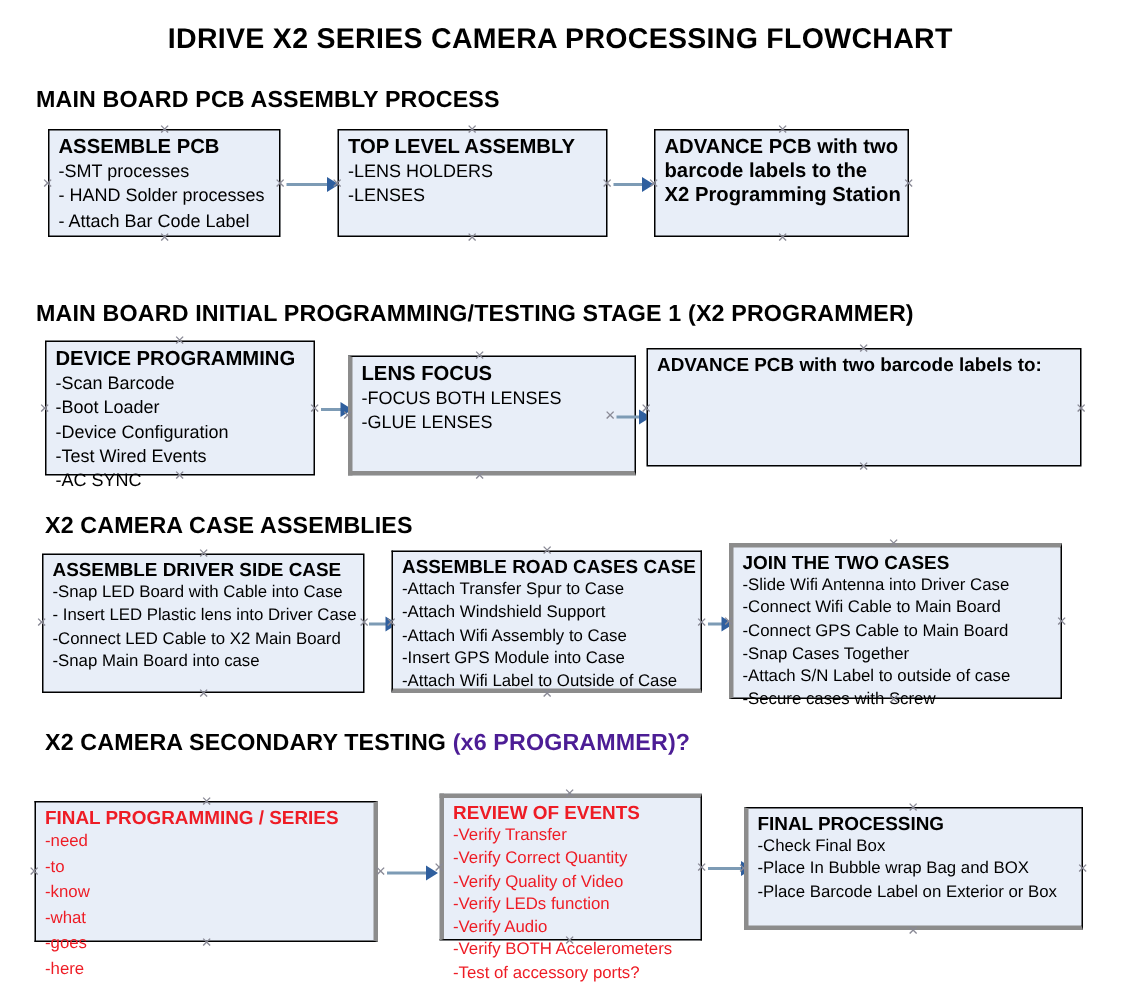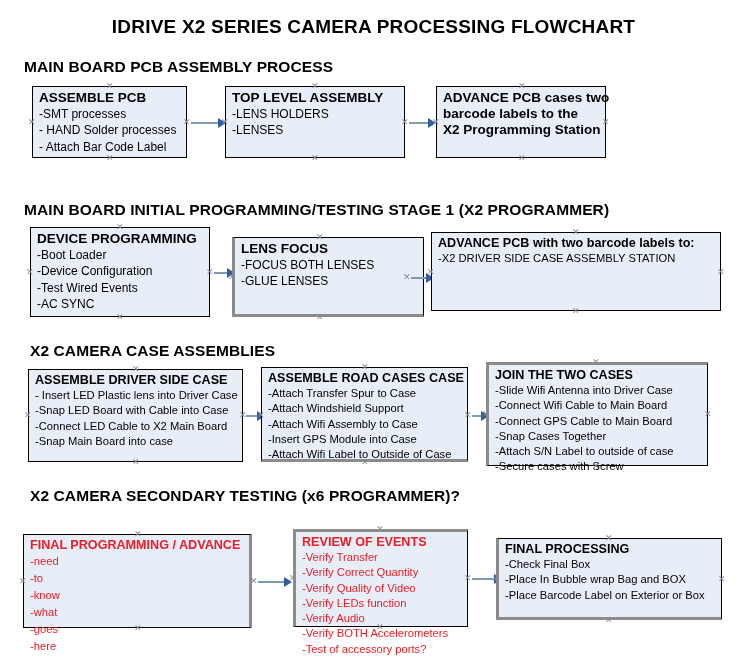--- a/index.html
+++ b/index.html
@@ -36,21 +36,21 @@
     white-space: nowrap;
   }
 
   .section-title {
     font-size: 15.5px;
     font-weight: bold;
     white-space: nowrap;
     letter-spacing: 0.1px;
   }
   .section-title .red-note {
-    color: #000000;
+    color: #4c1d95;
   }
 
   
   .pbox {
     box-sizing: border-box;
     background: #e8eef8;
     border: 1px solid #000000;
     padding: 3px 5px 0 6px;
     overflow: visible;
   }
@@ -138,35 +138,36 @@
   <div class="abs handle" style="left:311px; top:154px;">✕</div>
   <div class="abs handle" style="left:221px; top:118px;">✕</div>
   <div class="abs handle" style="left:401px; top:118px;">✕</div>
 
   <div class="abs">
     <div class="abs arrow-line" style="left:409px; top:122px; width:21px;"></div>
     <div class="abs arrow-head" style="left:428px; top:118px;"></div>
   </div>
 
   <div class="abs pbox lh-mid" style="left:436px; top:86px; width:170px; height:72px;">
-    <div class="hdr">ADVANCE PCB cases two</div>
+    <div class="hdr">ADVANCE PCB with two</div>
     <div class="hdr">barcode labels to the</div>
     <div class="hdr"> X2 Programming Station</div>
   </div>
   <div class="abs handle" style="left:518px; top:82px;">✕</div>
   <div class="abs handle" style="left:518px; top:154px;">✕</div>
   <div class="abs handle" style="left:432px; top:118px;">✕</div>
   <div class="abs handle" style="left:602px; top:118px;">✕</div>
 
   <div class="abs section-title" style="left:24px; top:201px;">
     <span>MAIN BOARD INITIAL PROGRAMMING/TESTING STAGE 1 (X2 PROGRAMMER)</span>
   </div>
 
   <div class="abs pbox lh-mid" style="left:30px; top:227px; width:180px; height:90px;">
     <div class="hdr">DEVICE PROGRAMMING</div>
+    <div class="ln">-Scan Barcode</div>
     <div class="ln">-Boot Loader</div>
     <div class="ln">-Device Configuration</div>
     <div class="ln">-Test Wired Events</div>
     <div class="ln">-AC SYNC</div>
   </div>
   <div class="abs handle" style="left:116px; top:223px;">✕</div>
   <div class="abs handle" style="left:116px; top:313px;">✕</div>
   <div class="abs handle" style="left:26px; top:268px;">✕</div>
   <div class="abs handle" style="left:206px; top:268px;">✕</div>
 
@@ -185,35 +186,34 @@
   <div class="abs handle" style="left:228px; top:273px;">✕</div>
   <div class="abs handle" style="left:403px; top:273px;">✕</div>
 
   <div class="abs">
     <div class="abs arrow-line" style="left:411px; top:277px; width:17px;"></div>
     <div class="abs arrow-head" style="left:426px; top:273px;"></div>
   </div>
 
   <div class="abs pbox lh-mid" style="left:431px; top:232px; width:290px; height:79px;">
     <div class="hdr sm">ADVANCE PCB with two barcode labels to:</div>
-    <div class="ln sm">-X2 DRIVER  SIDE  CASE  ASSEMBLY STATION</div>
   </div>
   <div class="abs handle" style="left:572px; top:228px;">✕</div>
   <div class="abs handle" style="left:572px; top:307px;">✕</div>
   <div class="abs handle" style="left:427px; top:268px;">✕</div>
   <div class="abs handle" style="left:717px; top:268px;">✕</div>
 
   <div class="abs section-title" style="left:30px; top:342px;">
     <span>X2 CAMERA CASE ASSEMBLIES</span>
   </div>
 
   <div class="abs pbox lh-mid" style="left:28px; top:369px; width:215px; height:93px;">
     <div class="hdr sm">ASSEMBLE DRIVER SIDE CASE</div>
+    <div class="ln sm">-Snap LED Board with Cable into Case</div>
     <div class="ln sm">- Insert LED Plastic lens into Driver Case</div>
-    <div class="ln sm">-Snap LED Board with Cable into Case</div>
     <div class="ln sm">-Connect LED Cable to X2 Main Board</div>
     <div class="ln sm">-Snap Main Board into case</div>
   </div>
   <div class="abs handle" style="left:132px; top:365px;">✕</div>
   <div class="abs handle" style="left:132px; top:458px;">✕</div>
   <div class="abs handle" style="left:24px; top:411px;">✕</div>
   <div class="abs handle" style="left:239px; top:411px;">✕</div>
 
   <div class="abs">
     <div class="abs arrow-line" style="left:246px; top:415px; width:13px;"></div>
@@ -250,21 +250,21 @@
   <div class="abs handle" style="left:592px; top:358px;">✕</div>
   <div class="abs handle" style="left:592px; top:462px;">✕</div>
   <div class="abs handle" style="left:482px; top:410px;">✕</div>
   <div class="abs handle" style="left:704px; top:410px;">✕</div>
 
   <div class="abs section-title" style="left:30px; top:487px;">
     <span>X2 CAMERA SECONDARY TESTING </span><span class="red-note">(x6 PROGRAMMER)?</span>
   </div>
 
   <div class="abs pbox red lh-tall shadow-r" style="left:23px; top:534px; width:229px; height:94px;">
-    <div class="hdr sm">FINAL PROGRAMMING / ADVANCE</div>
+    <div class="hdr sm">FINAL PROGRAMMING / SERIES</div>
     <div class="ln sm">-need</div>
     <div class="ln sm">-to</div>
     <div class="ln sm">-know</div>
     <div class="ln sm">-what</div>
     <div class="ln sm">-goes</div>
     <div class="ln sm">-here</div>
   </div>
   <div class="abs handle" style="left:134px; top:530px;">✕</div>
   <div class="abs handle" style="left:134px; top:624px;">✕</div>
   <div class="abs handle" style="left:19px; top:577px;">✕</div>

